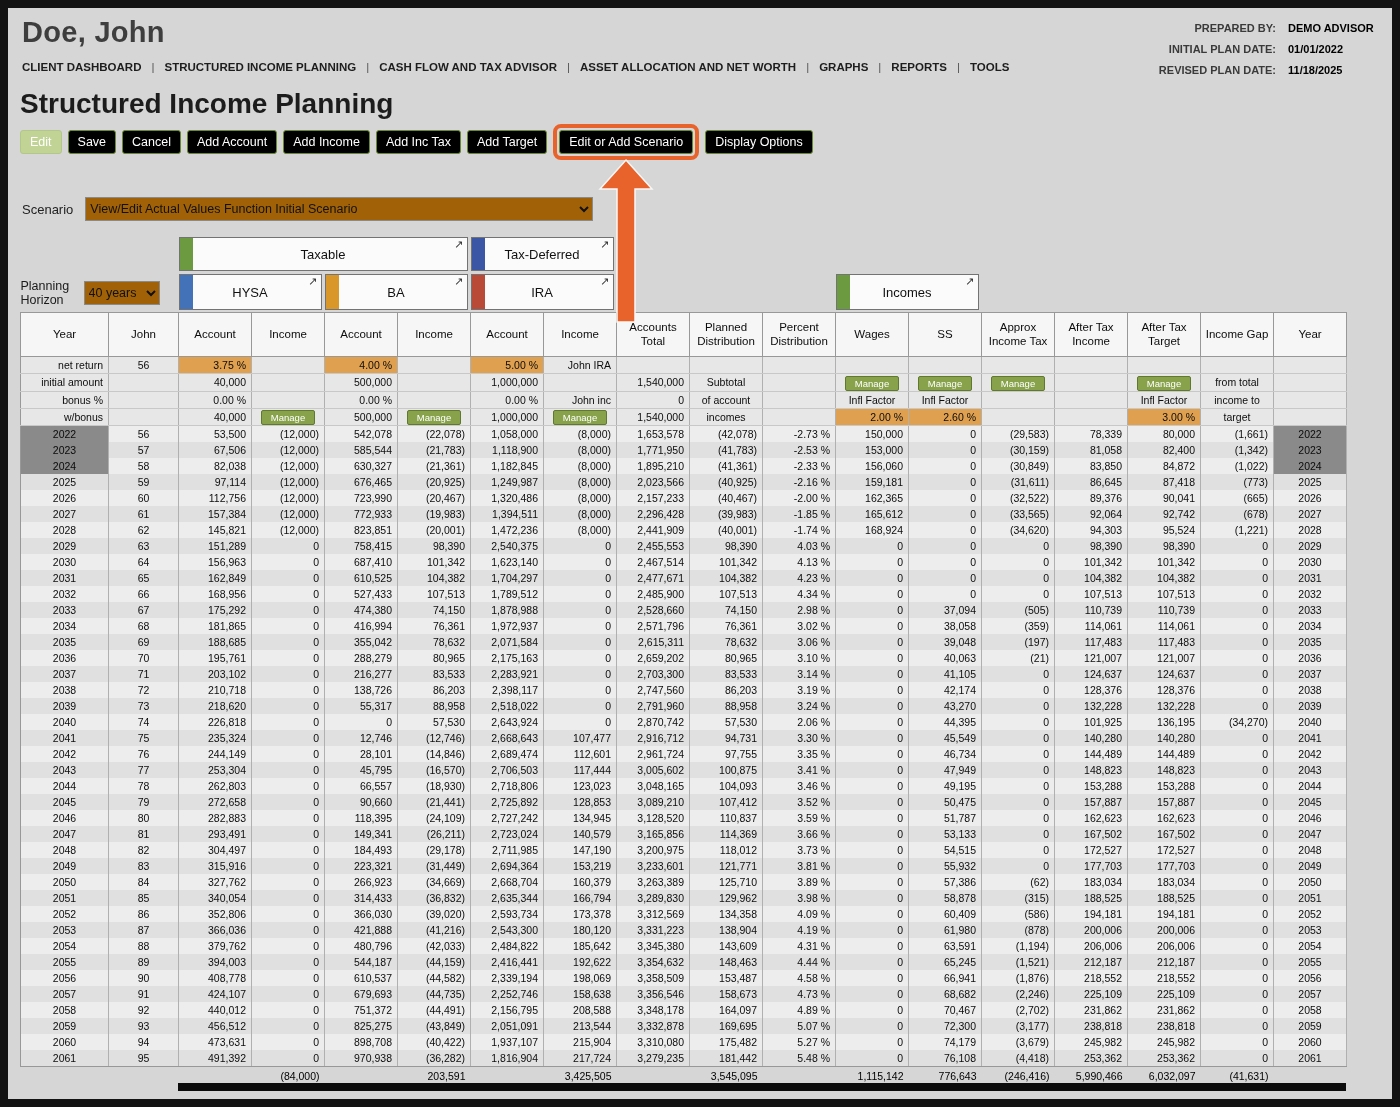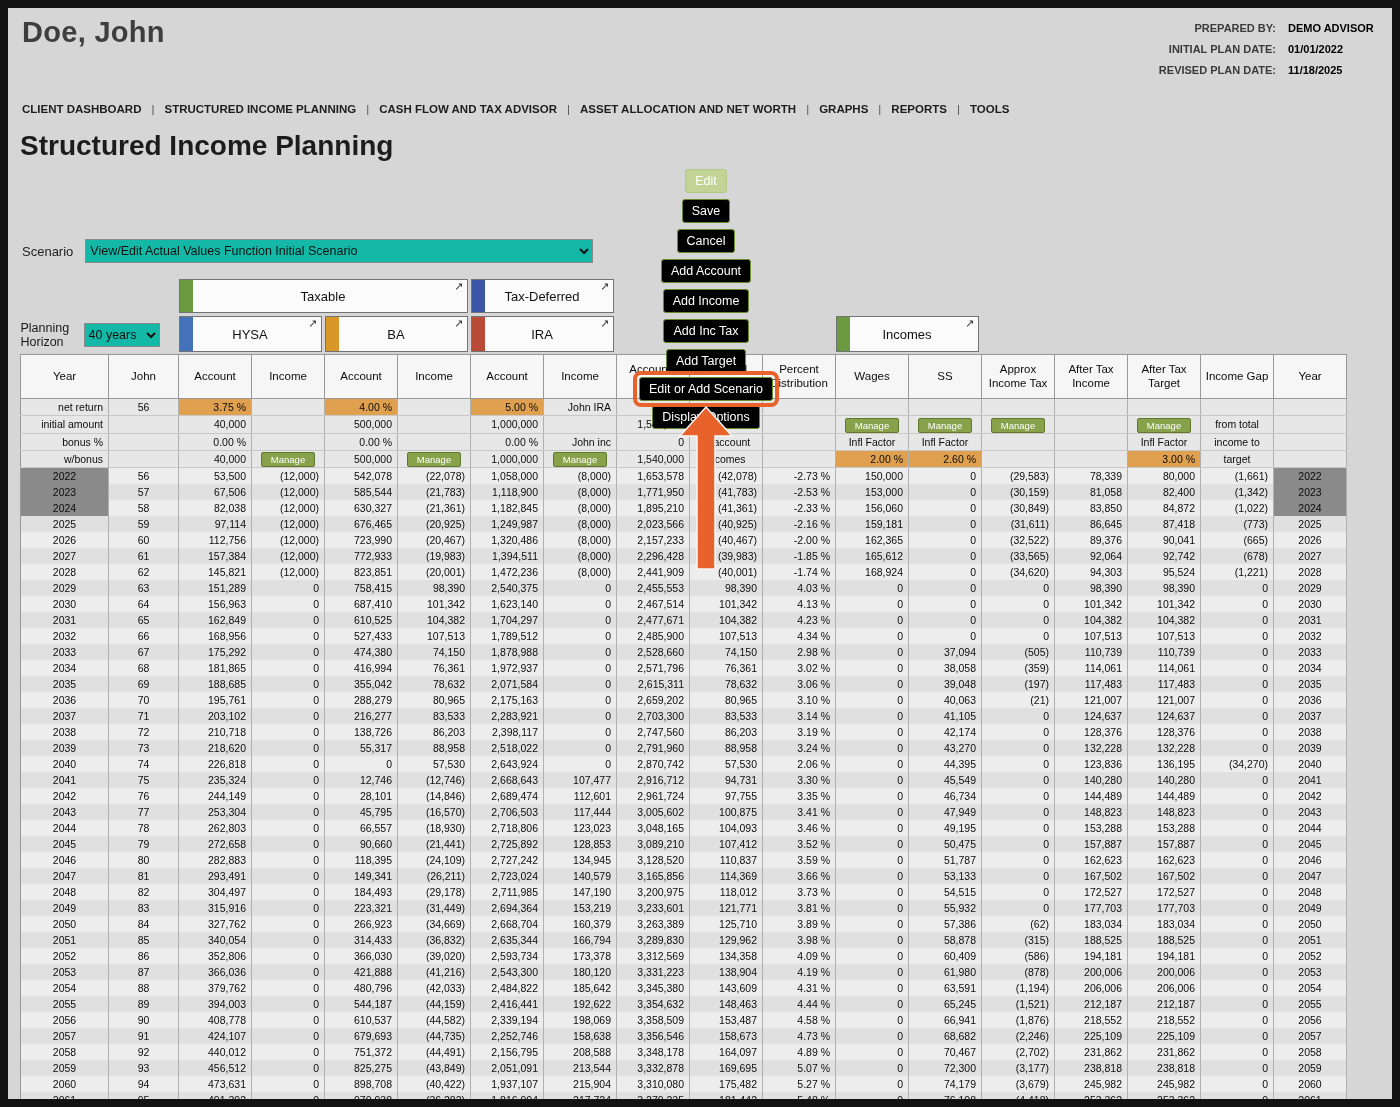--- a/index.html
+++ b/index.html
@@ -9,39 +9,39 @@
 
   
   .client-name { margin:8px 0 0 14px; font-size:29px; font-weight:600; color:#3e3e3e; letter-spacing:.3px; }
   .info { position:absolute; top:14px; right:18px; display:grid; grid-template-columns:auto auto;
           column-gap:12px; row-gap:9px; font-size:11px; }
   .info .lbl { font-weight:700; color:#3a3a3a; justify-self:end; }
   .info .val { font-weight:700; color:#000; min-width:86px; }
 
   .nav ul { list-style:none; display:flex; margin:12px 0 0 14px; padding:0;
             font-size:11.5px; font-weight:700; color:#1d1d1d; }
-  .nav li { cursor:pointer; white-space:nowrap;margin-top:42px; }
+  .nav li { cursor:pointer; white-space:nowrap; }
   .nav li + li::before { content:"|"; margin:0 10px; color:#555; font-weight:400; }
 
   .page-title { margin:15px 0 0 12px; font-size:28px; font-weight:600; color:#1c1c1c; }
 
   
-  .toolbar { display:flex; align-items:center; gap:6px; margin:7px 0 0 12px; height:30px;flex-direction:column; }
+  .toolbar { display:flex; align-items:center; gap:6px; margin:7px 0 0 12px; height:30px; }
   .btn { background:#000000; color:#fff; border:1px solid #6a8a30; border-radius:3px;
          font-family:inherit; font-size:12.5px; padding:4px 9px; cursor:pointer; white-space:nowrap; }
   .btn.disabled { background:#c1d495; border-color:#b2c789; }
   .ring { position:relative; display:inline-flex; border:4px solid #e8622b; border-radius:8px;
           padding:2px; margin:-8px 0; }
   .arrow-svg { position:absolute; top:calc(100% + 2px); left:50%; transform:translateX(-50%);
                z-index:40; pointer-events:none; }
 
   
   .scenario-row { display:flex; align-items:center; gap:12px; margin:40px 0 0 14px;
                   font-size:13px; color:#222; }
-  select { height:24px; font-family:inherit; font-size:12.5px; background:#14b8a6;
+  select { height:24px; font-family:inherit; font-size:12.5px; background:#a16207;
            border:1px solid #8a8a8a; color:#111; }
   .scenario-select { width:508px; }
 
   
   .table-wrap { margin:16px 0 0 12px; }
   table { border-collapse:collapse; table-layout:fixed; width:1326px; font-size:10.5px; color:#0c0c0c; }
 
   .group-row td, .group-row th { padding:0; border:none; background:transparent;
                                  vertical-align:middle; font-weight:400; }
   .gbox { position:relative; height:34px; margin:0 3px 3px 0; background:#fbfbfb;
@@ -695,21 +695,21 @@
             <td class="num-cell">0</td>
             <td class="num-cell">57,530</td>
             <td class="num-cell">2,643,924</td>
             <td class="num-cell">0</td>
             <td class="num-cell">2,870,742</td>
             <td class="num-cell">57,530</td>
             <td class="num-cell">2.06 %</td>
             <td class="num-cell">0</td>
             <td class="num-cell">44,395</td>
             <td class="num-cell">0</td>
-            <td class="num-cell">123,836</td>
+            <td class="num-cell">101,925</td>
             <td class="num-cell">136,195</td>
             <td class="num-cell neg">(34,270)</td>
             <td class="year-cell">2040</td>
           </tr>
           <tr>
             <td class="year-cell">2041</td>
             <td class="age-cell">75</td>
             <td class="num-cell">235,324</td>
             <td class="num-cell">0</td>
             <td class="num-cell">12,746</td>

